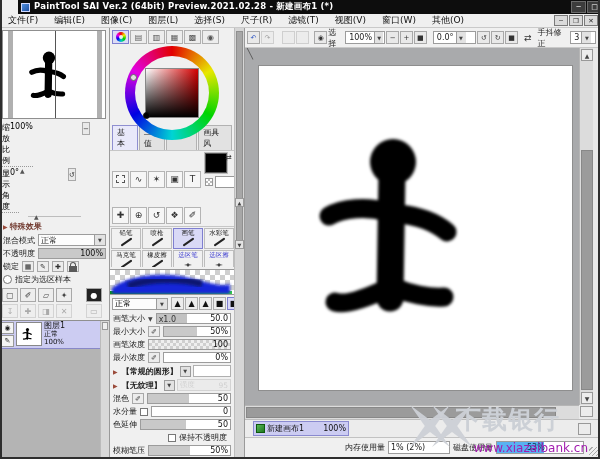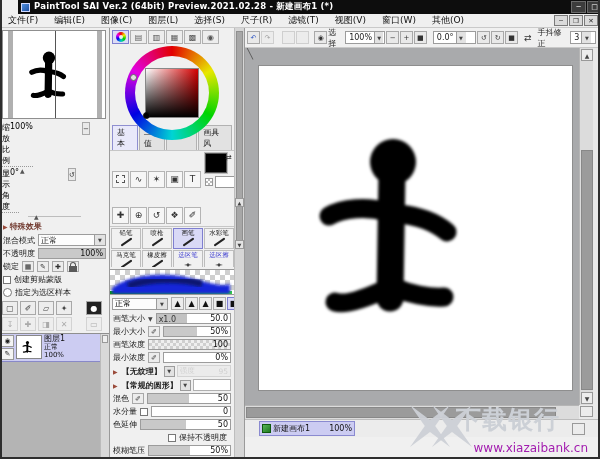--- a/index.html
+++ b/index.html
@@ -127,21 +127,21 @@
   .canvas{position:absolute;left:14px;top:18px;width:313px;height:324px;background:#fff;box-shadow:0 0 0 1px #8e8e8e;}
   .line-mark{position:absolute;left:2px;top:0px;font-size:10px;color:#555;}
   .vscroll{position:absolute;left:334px;top:20px;width:14px;height:357px;background:#dcdcdc;border-left:1px solid #b5b5b5;}
   .vscroll .sbtn{position:absolute;left:1px;width:12px;height:12px;background:#ececec;border:1px solid #999;font-size:6px;color:#444;display:flex;align-items:center;justify-content:center;}
   .vscroll .thumb{position:absolute;left:1px;top:102px;width:12px;height:240px;background:#9b9b9b;border:1px solid #888;}
   .vedge{position:absolute;left:348px;top:20px;width:6px;height:357px;background:#e9e9e9;}
   .hscroll{position:absolute;left:0;top:377px;width:334px;height:14px;background:#dcdcdc;border-top:1px solid #b5b5b5;}
   .hscroll .thumb{position:absolute;left:1px;top:1px;width:310px;height:11px;background:#9b9b9b;border:1px solid #888;}
   .hcorner{position:absolute;left:334px;top:377px;width:20px;height:14px;background:#e9e9e9;display:flex;gap:1px;padding:1px;}
   .hc-btn{width:13px;height:11px;background:#ececec;border:1px solid #999;}
-  .tabrow{position:absolute;left:0;top:391px;width:354px;height:18px;background:#ececec;border-top:1px solid #bdbdbd;display:flex;align-items:center;padding:1px 14px;}
+  .tabrow{position:absolute;left:0;top:391px;width:354px;height:18px;background:#ececec;border-top:1px solid #bdbdbd;display:flex;align-items:center;padding:1px 8px;}
   .doctab{width:96px;height:15px;background:#ccccf2;border:1px solid #8a8ad0;display:flex;align-items:center;font-size:8px;gap:2px;padding:0 2px;color:#111;}
   .doc-ic{width:9px;height:9px;background:linear-gradient(135deg,#59b659,#1f7a1f);border:1px solid #0e5a0e;}
   .doctab .z{margin-left:auto;}
   .tr-btn{margin-left:auto;width:13px;height:12px;background:#ececec;border:1px solid #999;}
   .statusbar{position:absolute;left:0;top:409px;width:354px;height:20px;background:#f0f0f0;border-top:1px solid #c2c2c2;display:flex;align-items:center;font-size:8px;color:#222;padding-left:100px;gap:3px;}
   .st-box{height:13px;background:#fff;border:1px solid #9c9c9c;display:flex;align-items:center;padding:0 2px;position:relative;}
   .st-mem{width:62px;}
   .st-disk{width:88px;padding:0;}
   .st-disk .dfill{position:absolute;left:0;top:0;bottom:0;width:55%;background:#58b2f2;}
   .st-disk .dval{position:relative;z-index:2;padding-left:30px;color:#0b2b4a;}
@@ -263,24 +263,20 @@
     <div class="prow">
       <span>锁定</span>
       <span class="mini-ic">▦</span>
       <span class="mini-ic">✎</span>
       <span class="mini-ic">✚</span>
       <span class="mini-ic">
           <span class="lk-lock"></span>
         </span>
     </div>
 
-    <div class="prow">
-      <span class="chk"></span>
-      <span>创建剪贴蒙版</span>
-    </div>
     <div class="prow">
       <span class="rad"></span>
       <span>指定为选区样本</span>
     </div>
 
     <div class="ltool-row">
       <span class="ltool">▢</span>
       <span class="ltool">✐</span>
       <span class="ltool">▱</span>
       <span class="ltool">✦</span>
@@ -464,32 +460,32 @@
     <div class="prow">
       <span>最小浓度</span>
       <span class="mini-ic">✐</span>
       <span class="bar">
         <span class="bval">0%</span>
       </span>
     </div>
 
     <div class="grp-row">
       <span class="fx-arrow">▶</span>
+      <span>【常规的圆形】</span>
+      <span class="grp-dd">▼</span>
+      <span class="grp-box"></span>
+    </div>
+    <div class="grp-row">
+      <span class="fx-arrow">▶</span>
       <span>【无纹理】</span>
       <span class="grp-dd">▼</span>
       <span class="grp-box dis">
         <span>强度</span>
         <span>95</span>
       </span>
-    </div>
-    <div class="grp-row">
-      <span class="fx-arrow">▶</span>
-      <span>【常规的圆形】</span>
-      <span class="grp-dd">▼</span>
-      <span class="grp-box"></span>
     </div>
 
     <div class="prow">
       <span>混色</span>
       <span class="mini-ic">✐</span>
       <span class="bar">
         <span class="fill" style="width:50%"></span>
         <span class="bval">50</span>
       </span>
     </div>
@@ -598,20 +594,32 @@
 
     <div class="tabrow">
       <span class="doctab">
         <span class="doc-ic"></span>
         <span>新建画布1</span>
         <span class="z">100%</span>
       </span>
       <span class="tr-btn"></span>
     </div>
 
+    <div class="statusbar">
+      <span>内存使用量</span>
+      <span class="st-box st-mem">
+        <span>1% (2%)</span>
+      </span>
+      <span>磁盘使用量</span>
+      <span class="st-box st-disk">
+        <span class="dfill"></span>
+        <span class="dval">53%</span>
+      </span>
+      <span class="grip"></span>
+    </div>
   </div>
 
   <div class="wmark">
     <span class="wx" style="left:0;top:4px"></span>
     <span class="wx" style="left:22px;top:4px"></span>
     <span class="wm-title">下载银行</span>
     <span class="wm-url">www.xiazaibank.cn</span>
   </div>
 </div>
 

